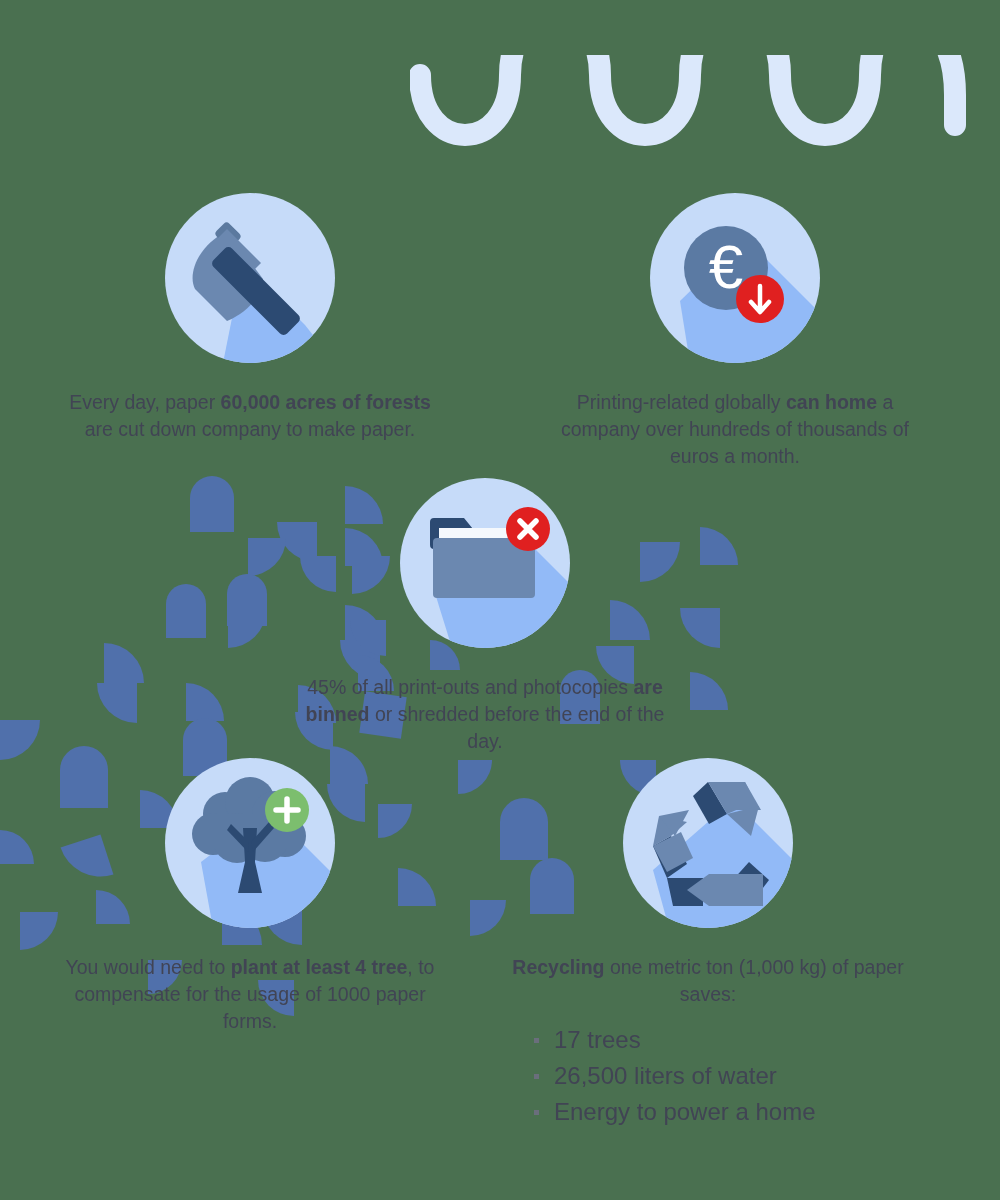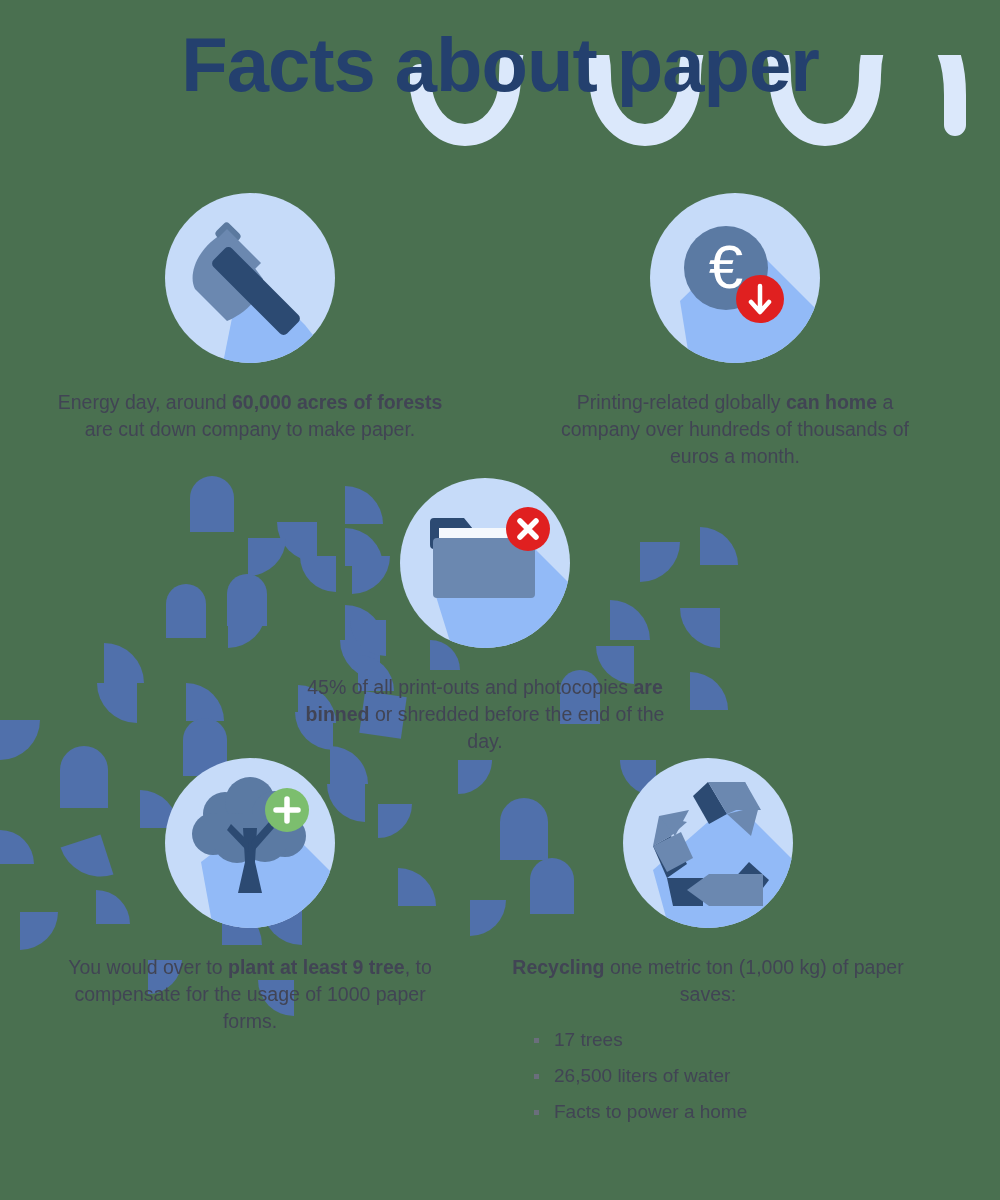--- a/index.html
+++ b/index.html
@@ -93,21 +93,21 @@
 
   .bullets {
     list-style: none;
     margin: 14px 0 0 0;
     padding: 0 0 0 26px;
     text-align: left;
   }
   .bullets li {
     position: relative;
     color: #414454;
-    font-size: 19px;
+    font-size: 24px;
     line-height: 36px;
     padding-left: 20px;
   }
   .bullets li::before {
     content: "";
     position: absolute;
     left: 0;
     top: 16px;
     width: 5px;
     height: 5px;
@@ -186,39 +186,38 @@
       </g>
     </svg>
   </div>
 
   <div class="title-block">
     <svg class="squiggle" width="560" height="120" viewBox="0 0 560 120">
       <path d="M10 20 C10 100, 100 100, 100 20 C100 -60, 190 -60, 190 20
                C190 100, 280 100, 280 20 C280 -60, 370 -60, 370 20
                C370 100, 460 100, 460 20 C460 -60, 545 -60, 545 40 L545 70" fill="none" stroke="#dbe8fb" stroke-width="22" stroke-linecap="round"></path>
     </svg>
-    <div class="page-title">Facts about paper</div>
   </div>
 
   <div class="fact" id="fact-forests">
     <div class="fact-icon-wrap">
       <div class="icon-circle">
         <svg class="icon-art" viewBox="0 0 170 170">
 
           <path d="M78 70 L140 132 L170 170 L58 170 Z" fill="#92baf7"></path>
 
           <path d="M62 38 C34 52, 22 80, 30 96 L62 128 C82 120, 96 104, 98 86 Z" fill="#6b88b0"></path>
           <rect x="52" y="33" width="22" height="18" rx="4" transform="rotate(45 63 42)" fill="#5b799f"></rect>
           <path d="M62 36 L96 70 L74 92 L40 58 Z" fill="#6b88b0"></path>
 
           <rect x="78" y="46" width="26" height="104" rx="5" transform="rotate(-45 91 98)" fill="#2c4a72"></rect>
         </svg>
       </div>
     </div>
-    <div class="fact-text"><span>Energy day, around </span><b>60,000 acres of forests</b><span> are cut down company to make paper.</span></div>
+    <div class="fact-text"><span>Every day, paper </span><b>60,000 acres of forests</b><span> are cut down company to make paper.</span></div>
   </div>
 
   <div class="fact" id="fact-expenses">
     <div class="fact-icon-wrap">
       <div class="icon-circle">
         <svg class="icon-art" viewBox="0 0 170 170">
           <path d="M95 45 L170 120 L170 170 L40 170 L30 108 Z" fill="#92baf7"></path>
           <circle cx="76" cy="75" r="42" fill="#5b7aa3"></circle>
           <text x="76" y="95" text-anchor="middle" font-family="Liberation Sans, sans-serif" font-size="62" font-weight="400" fill="#ffffff">€</text>
           <circle cx="110" cy="106" r="24" fill="#e02020"></circle>
@@ -268,21 +267,21 @@
 
           <path d="M78 70 L80 104 L73 135 L97 135 L90 104 L92 70 Z" fill="#2c4a72"></path>
           <path d="M84 84 L66 66 L62 72 L83 94 Z" fill="#2c4a72"></path>
           <path d="M86 84 L104 64 L109 70 L88 94 Z" fill="#2c4a72"></path>
 
           <circle cx="122" cy="52" r="22" fill="#7cbe6e"></circle>
           <path d="M122 41 L122 63 M111 52 L133 52" stroke="#ffffff" stroke-width="5.5" stroke-linecap="round"></path>
         </svg>
       </div>
     </div>
-    <div class="fact-text"><span>You would over to </span><b>plant at least 9 tree</b><span>, to compensate for the usage of 1000 paper forms.</span></div>
+    <div class="fact-text"><span>You would need to </span><b>plant at least 4 tree</b><span>, to compensate for the usage of 1000 paper forms.</span></div>
   </div>
 
   <div class="fact" id="fact-recycling">
     <div class="fact-icon-wrap">
       <div class="icon-circle">
         <svg class="icon-art" viewBox="0 0 170 170">
           <path d="M110 42 L170 102 L170 170 L46 170 L30 112 Z" fill="#92baf7"></path>
           <g>
 
             <path d="M85 24 L104 56 L86 66 L70 38 Z" fill="#2c4a72"></path>
@@ -301,17 +300,17 @@
             <path d="M86 116 L86 148 L64 132 Z" fill="#6b88b0"></path>
             <path d="M112 116 L140 116 L140 148 L112 148 Z" fill="#6b88b0"></path>
           </g>
         </svg>
       </div>
     </div>
     <div class="fact-text"><b>Recycling</b><span> one metric ton (1,000 kg) of paper saves:</span></div>
     <ul class="bullets">
         <li>17 trees</li>
         <li>26,500 liters of water</li>
-        <li>Facts to power a home</li>
+        <li>Energy to power a home</li>
       </ul>
   </div>
 
 </div>
 
 </body></html>

